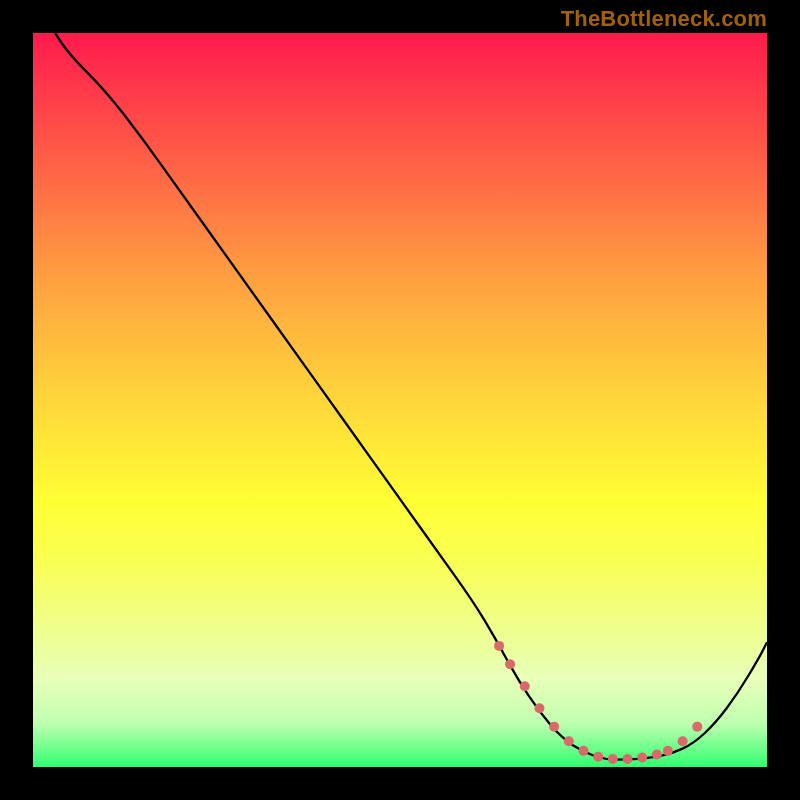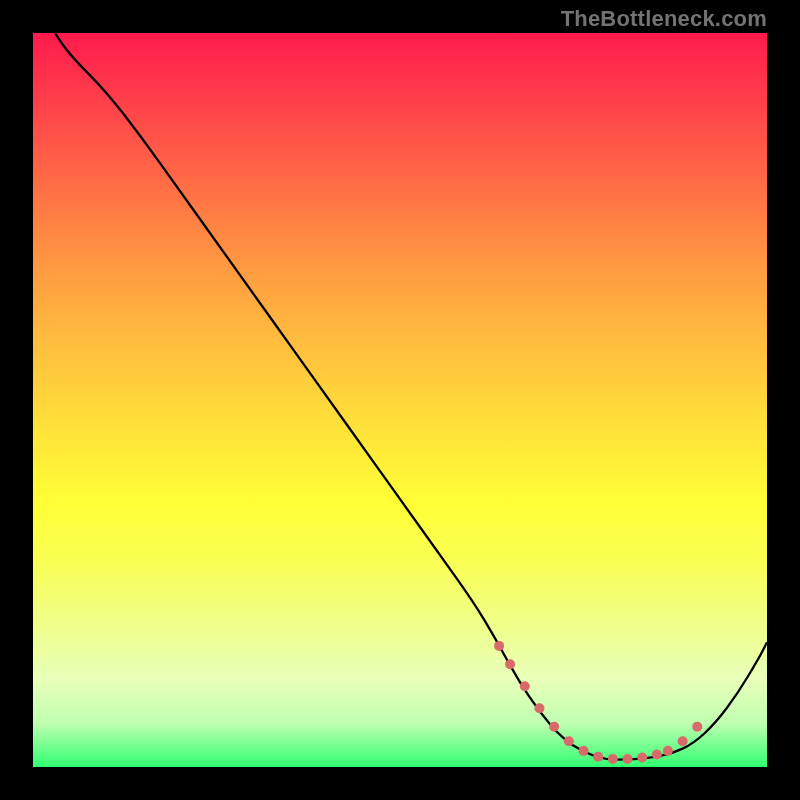--- a/index.html
+++ b/index.html
@@ -32,21 +32,21 @@
       #c0ffb0 94%,
       #30ff70 100%);
   }
   .watermark {
     position: absolute;
     top: 6px;
     right: 33px;
     font-family: Arial, Helvetica, sans-serif;
     font-size: 22px;
     font-weight: 600;
-    color: #737373;
+    color: #a16207;
     letter-spacing: 0.2px;
   }
   svg.curve {
     position: absolute;
     left: 0; top: 0;
     width: 734px; height: 734px;
   }
   .curve-path {
     fill: none;
     stroke: #000;

